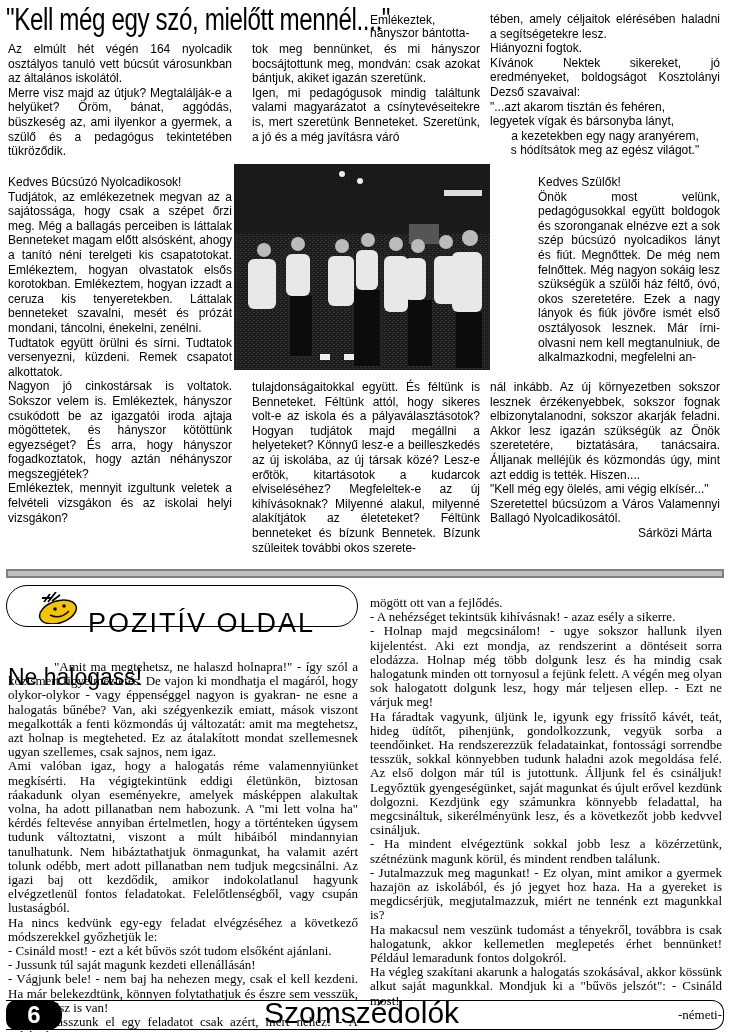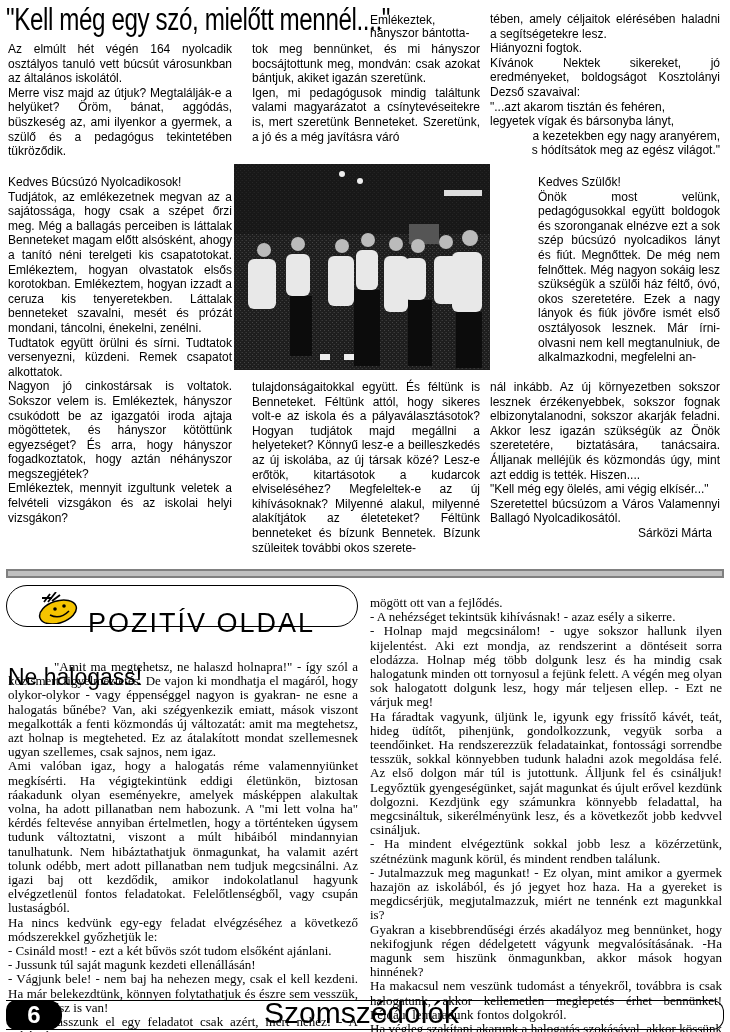--- a/index.html
+++ b/index.html
@@ -58,22 +58,22 @@
   <p>tok meg bennünket, és mi hányszor bocsájtottunk meg, mondván: csak azokat bántjuk, akiket igazán szeretünk.</p>
   <p>Igen, mi pedagógusok mindig találtunk valami magyarázatot a csínytevéseitekre is, mert szeretünk Benneteket. Szeretünk, a jó és a még javításra váró</p>
 </div>
 
 <div class="abs col col3" style="top:12px; text-align:justify;">
   <p>tében, amely céljaitok elérésében haladni a segítségetekre lesz.</p>
   <p>Hiányozni fogtok.</p>
   <p>Kívánok Nektek sikereket, jó eredményeket, boldogságot Kosztolányi Dezső szavaival:</p>
   <p style="text-align:left">"...azt akarom tisztán és fehéren,</p>
   <p style="text-align:left">legyetek vígak és bársonyba lányt,</p>
-  <p style="text-align:right">a kezetekben egy nagy aranyérem,</p>
-  <p style="text-align:right">s hódítsátok meg az egész világot."</p>
+  <p style="text-align:center">a kezetekben egy nagy aranyérem,</p>
+  <p style="text-align:center">s hódítsátok meg az egész világot."</p>
 </div>
 
 <div class="abs col col1" style="top:175px;">
   <p>Kedves Búcsúzó Nyolcadikosok!</p>
   <p>Tudjátok, az emlékezetnek megvan az a sajátossága, hogy csak a szépet őrzi meg. Még a ballagás perceiben is láttalak Benneteket magam előtt alsósként, ahogy a tanító néni terelgeti kis csapatotokat. Emlékeztem, hogyan olvastatok elsős korotokban. Emlékeztem, hogyan izzadt a ceruza kis tenyeretekben. Láttalak benneteket szavalni, mesét és prózát mondani, táncolni, énekelni, zenélni.</p>
   <p>Tudtatok együtt örülni és sírni. Tudtatok versenyezni, küzdeni. Remek csapatot alkottatok.</p>
   <p>Nagyon jó cinkostársak is voltatok. Sokszor velem is.  Emlékeztek, hányszor csukódott be az igazgatói iroda ajtaja mögöttetek, és hányszor kötöttünk egyezséget? És arra, hogy hányszor fogadkoztatok, hogy aztán néhányszor megszegjétek?</p>
   <p>Emlékeztek, mennyit izgultunk veletek a felvételi vizsgákon és az iskolai helyi vizsgákon?</p>
 </div>
 
@@ -166,21 +166,20 @@
   <p>- Ne halasszunk el egy feladatot csak azért, mert nehéz! - A nehézség</p>
 </div>
 
 <div class="abs scol scol2">
   <p>mögött ott van a fejlődés.</p>
   <p>- A nehézséget tekintsük kihívásnak! - azaz esély a sikerre.</p>
   <p>- Holnap majd megcsinálom! - ugye sokszor hallunk ilyen kijelentést. Aki ezt mondja, az rendszerint a döntéseit sorra elodázza. Holnap még több dolgunk lesz és ha mindig csak halogatunk minden ott tornyosul  a fejünk felett. A végén meg olyan sok halogatott dolgunk lesz, hogy már teljesen ellep. - Ezt ne várjuk meg!</p>
   <p>Ha fáradtak vagyunk, üljünk le, igyunk egy frissítő kávét, teát, hideg üdítőt, pihenjünk, gondolkozzunk, vegyük sorba a teendőinket. Ha rendszerezzük feladatainkat, fontossági sorrendbe tesszük, sokkal könnyebben tudunk haladni azok megoldása felé. Az első dolgon már túl is jutottunk. Álljunk fel és csináljuk! Legyőztük gyengeségünket, saját magunkat és újult erővel kezdünk dolgozni. Kezdjünk egy számunkra könnyebb feladattal, ha megcsináltuk, sikerélményünk lesz, és a következőt jobb kedvvel csináljuk.</p>
   <p>- Ha mindent elvégeztünk sokkal jobb lesz a közérzetünk, szétnézünk magunk körül, és mindent rendben találunk.</p>
   <p>- Jutalmazzuk meg magunkat! - Ez olyan, mint amikor a gyermek hazajön az iskolából, és jó jegyet hoz haza. Ha a gyereket is megdicsérjük, megjutalmazzuk, miért ne tennénk ezt magunkkal is?</p>
-  <p>Gyakran a kisebbrendűségi érzés akadályoz meg bennünket, hogy nekifogjunk régen dédelgetett vágyunk megvalósításának. -Ha magunk sem hiszünk önmagunkban, akkor mások hogyan hinnének?</p>
   <p>Ha makacsul nem veszünk tudomást a tényekről, továbbra is csak halogatunk, akkor kellemetlen meglepetés érhet bennünket! Például lemaradunk fontos dolgokról.</p>
   <p>Ha végleg szakítani akarunk a halogatás szokásával, akkor kössünk alkut saját magunkkal. Mondjuk ki a "bűvös jelszót": - Csináld most!</p>
   <p class="author">-németi-</p>
 </div>
 
 <div class="abs footer-bar"></div>
 <div class="abs page-num">6</div>
 <div class="abs pub-name">Szomszédolók</div>
 
 </body></html>

